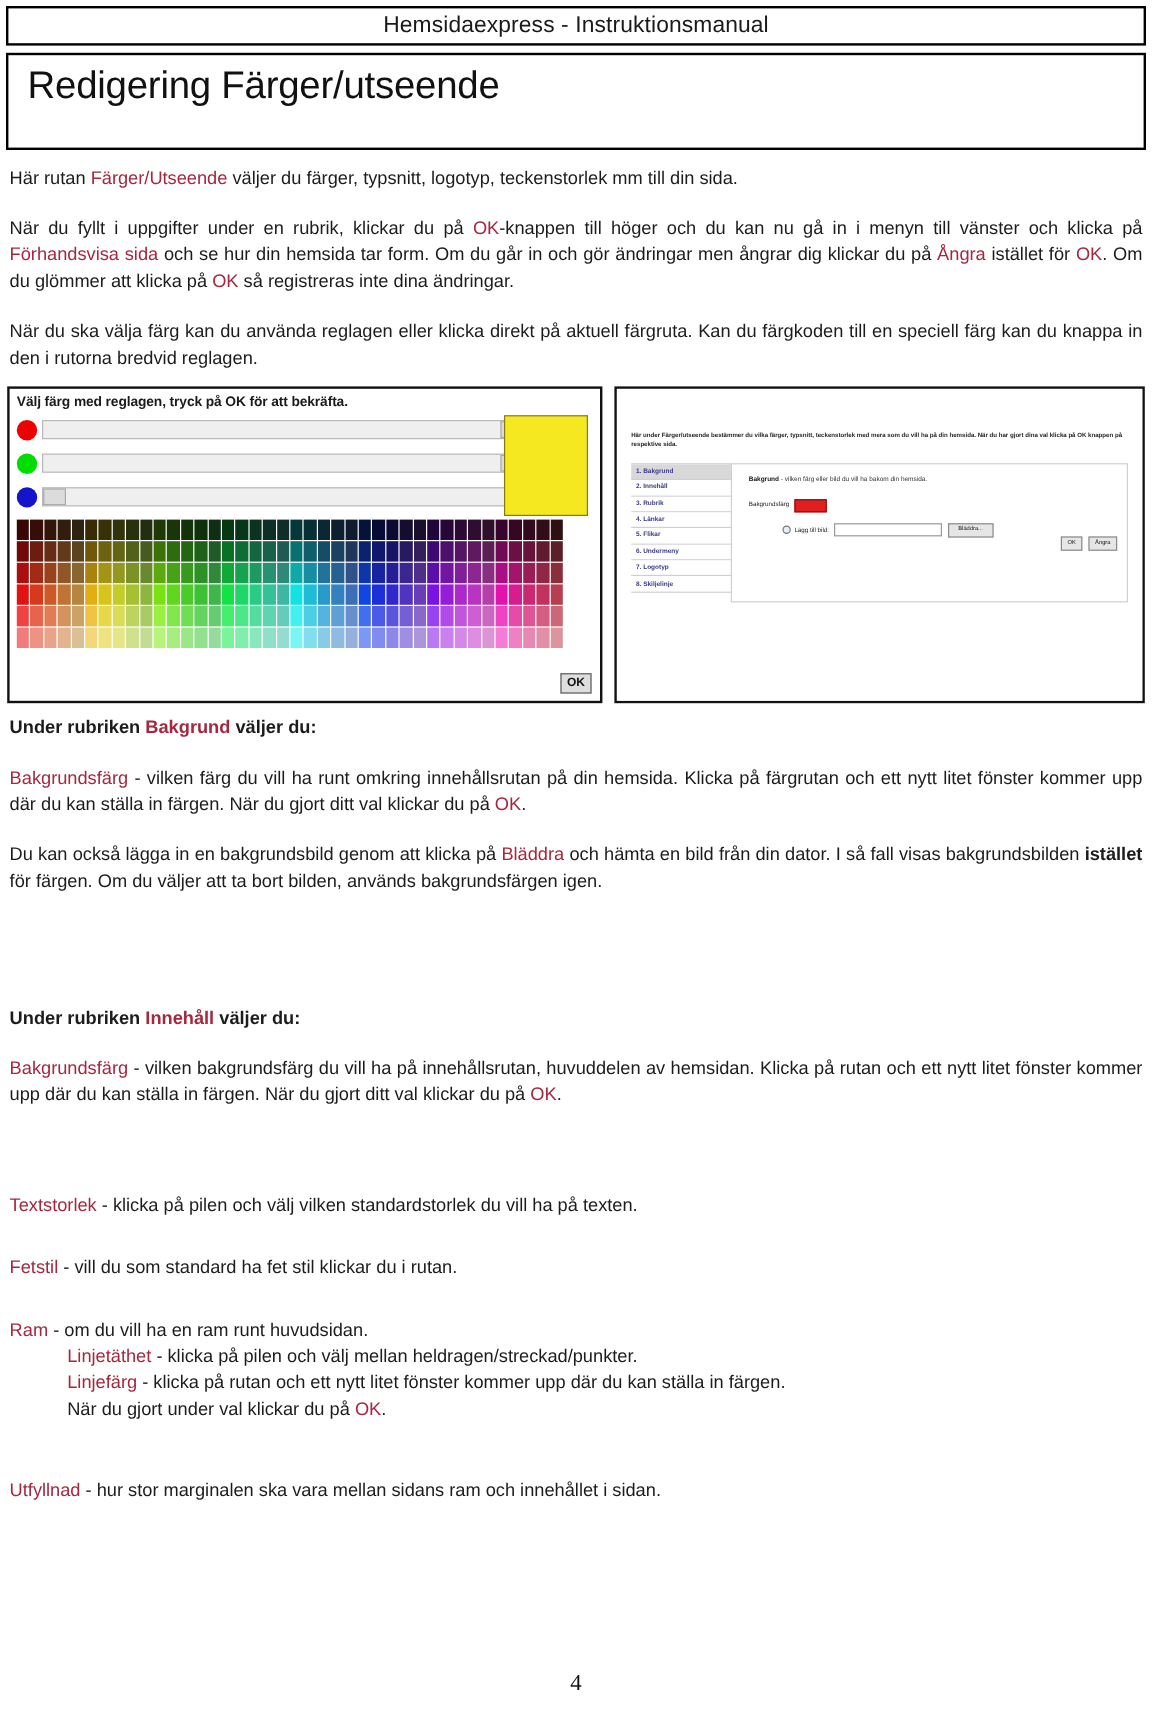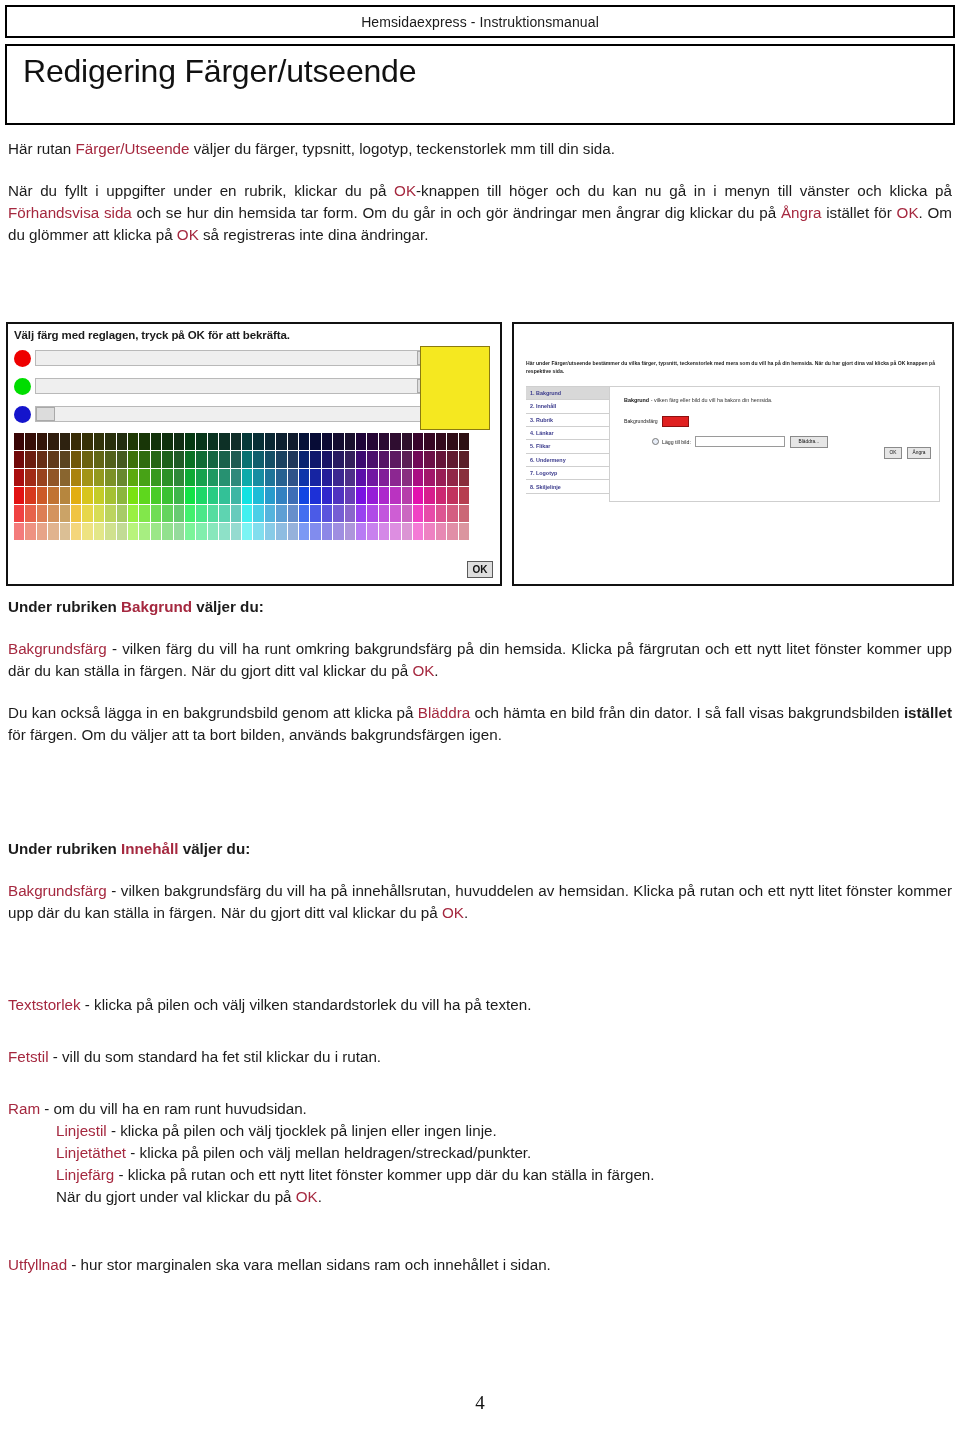--- a/index.html
+++ b/index.html
@@ -29,21 +29,21 @@
     top: 5px;
     width: 950px;
     height: 33px;
     border: 2px solid #000000;
     box-sizing: border-box;
     display: flex;
     align-items: center;
     justify-content: center;
   }
   .header-box .hdr-text {
-    font-size: 14px;
+    font-size: 19px;
     letter-spacing: 0.1px;
     color: #1a1a1a;
   }
 
   
   .title-box {
     position: absolute;
     left: 5px;
     top: 44px;
     width: 950px;
@@ -332,20 +332,21 @@
   <div class="content">
 
     <p class="para nj"><span>Här rutan </span><span class="kw">Färger/Utseende</span><span> väljer du färger, typsnitt, logotyp, teckenstorlek mm till din sida.</span></p>
 
     <div class="gap-md"></div>
 
     <p class="para"><span>När du fyllt i uppgifter under en rubrik, klickar du på </span><span class="kw">OK</span><span>-knappen till höger och du kan nu gå in i menyn till vänster och klicka på </span><span class="kw">Förhandsvisa sida</span><span> och se hur din hemsida tar form. Om du går in och gör ändringar men ångrar dig klickar du på </span><span class="kw">Ångra</span><span> istället för </span><span class="kw">OK</span><span>. Om du glömmer att klicka på </span><span class="kw">OK</span><span> så registreras inte dina ändringar.</span></p>
 
     <div class="gap-md"></div>
 
+    <p class="para">När du ska välja färg kan du använda reglagen eller klicka direkt på aktuell färgruta. Kan du färgkoden till en speciell färg kan du knappa in den i rutorna bredvid reglagen.</p>
   </div>
 
   <div class="figures">
 
     <div class="fig fig-left">
       <div class="cp">
         <div class="cp-title">Välj färg med reglagen, tryck på OK för att bekräfta.</div>
 
         <div class="cp-sliders">
           <div class="cp-row">
@@ -654,21 +655,21 @@
       </div>
     </div>
   </div>
 
   <div class="content" style="top:596px;">
 
     <p class="para nj bold"><span>Under rubriken </span><span class="kw">Bakgrund</span><span> väljer du:</span></p>
 
     <div class="gap-md"></div>
 
-    <p class="para"><span class="kw">Bakgrundsfärg</span><span> - vilken färg du vill ha runt omkring bakgrundsfärg på din hemsida. Klicka på färgrutan och ett nytt litet fönster kommer upp där du kan ställa in färgen. När du gjort ditt val klickar du på </span><span class="kw">OK</span><span>.</span></p>
+    <p class="para"><span class="kw">Bakgrundsfärg</span><span> - vilken färg du vill ha runt omkring innehållsrutan på din hemsida. Klicka på färgrutan och ett nytt litet fönster kommer upp där du kan ställa in färgen. När du gjort ditt val klickar du på </span><span class="kw">OK</span><span>.</span></p>
 
     <div class="gap-md"></div>
 
     <p class="para"><span>Du kan också lägga in en bakgrundsbild genom att klicka på </span><span class="kw">Bläddra</span><span> och hämta en bild från din dator. I så fall visas bakgrundsbilden </span><span class="bold">istället</span><span> för färgen. Om du väljer att ta bort bilden, används bakgrundsfärgen igen.</span></p>
 
     <div class="gap-xxl"></div>
     <div class="gap-lg"></div>
 
     <p class="para nj bold"><span>Under rubriken </span><span class="kw">Innehåll</span><span> väljer du:</span></p>
 
@@ -681,21 +682,20 @@
         <div class="gap-lg"></div>
         <p class="para"><span class="kw">Textstorlek</span><span> - klicka på pilen och välj vilken standardstorlek du vill ha på texten.</span></p>
         <div class="gap-lg"></div>
         <p class="para"><span class="kw">Fetstil</span><span> - vill du som standard ha fet stil klickar du i rutan.</span></p>
         <div class="gap-lg"></div>
       </div>
 
     <p class="para nj"><span class="kw">Ram</span><span> - om du vill ha en ram runt huvudsidan.</span></p>
 
     <div id="ram-subitems">
-        <p class="para nj indent"><span class="kw">Linjestil</span><span> -  klicka på pilen och välj tjocklek på linjen eller ingen linje.</span></p>
         <p class="para nj indent"><span class="kw">Linjetäthet</span><span> - klicka på pilen och välj mellan heldragen/streckad/punkter.</span></p>
         <p class="para nj indent"><span class="kw">Linjefärg</span><span> - klicka på rutan och ett nytt litet fönster kommer upp där du kan ställa in färgen.</span></p>
       </div>
 
     <p class="para nj indent"><span>När du gjort under val klickar du på </span><span class="kw">OK</span><span>.</span></p>
 
     <div class="gap-xl"></div>
 
     <p class="para nj"><span class="kw">Utfyllnad</span><span> - hur stor marginalen ska vara mellan sidans ram och innehållet i sidan.</span></p>
   </div>

